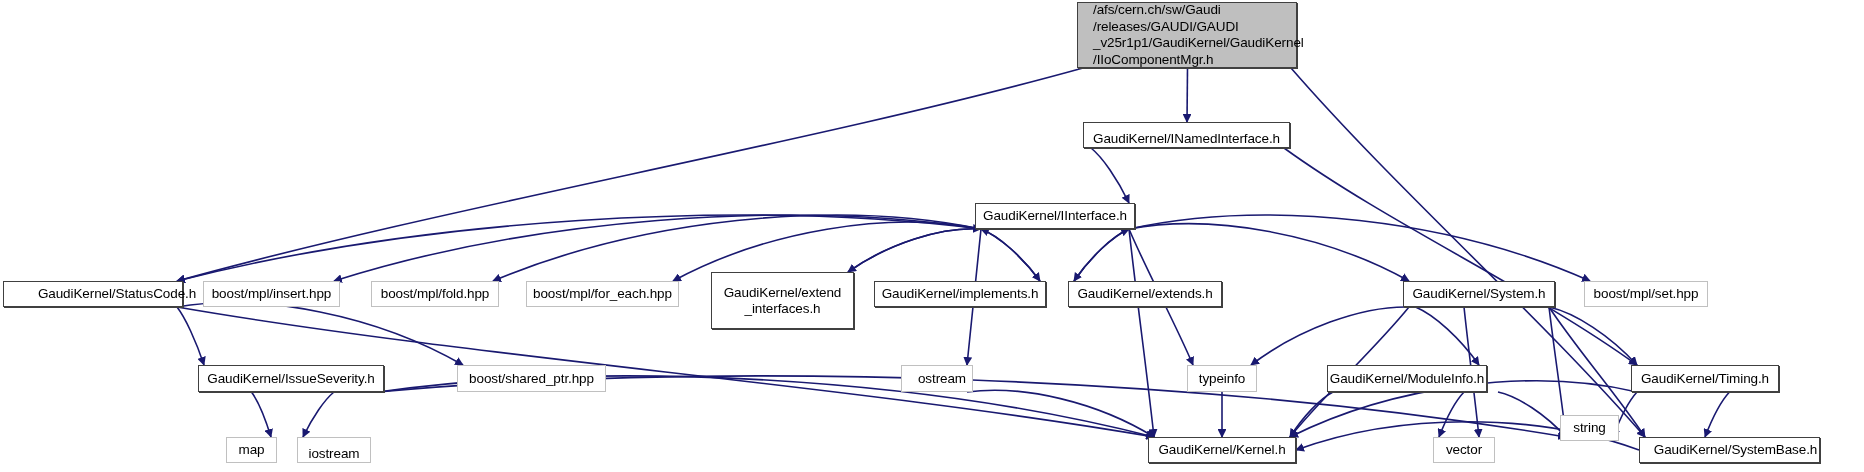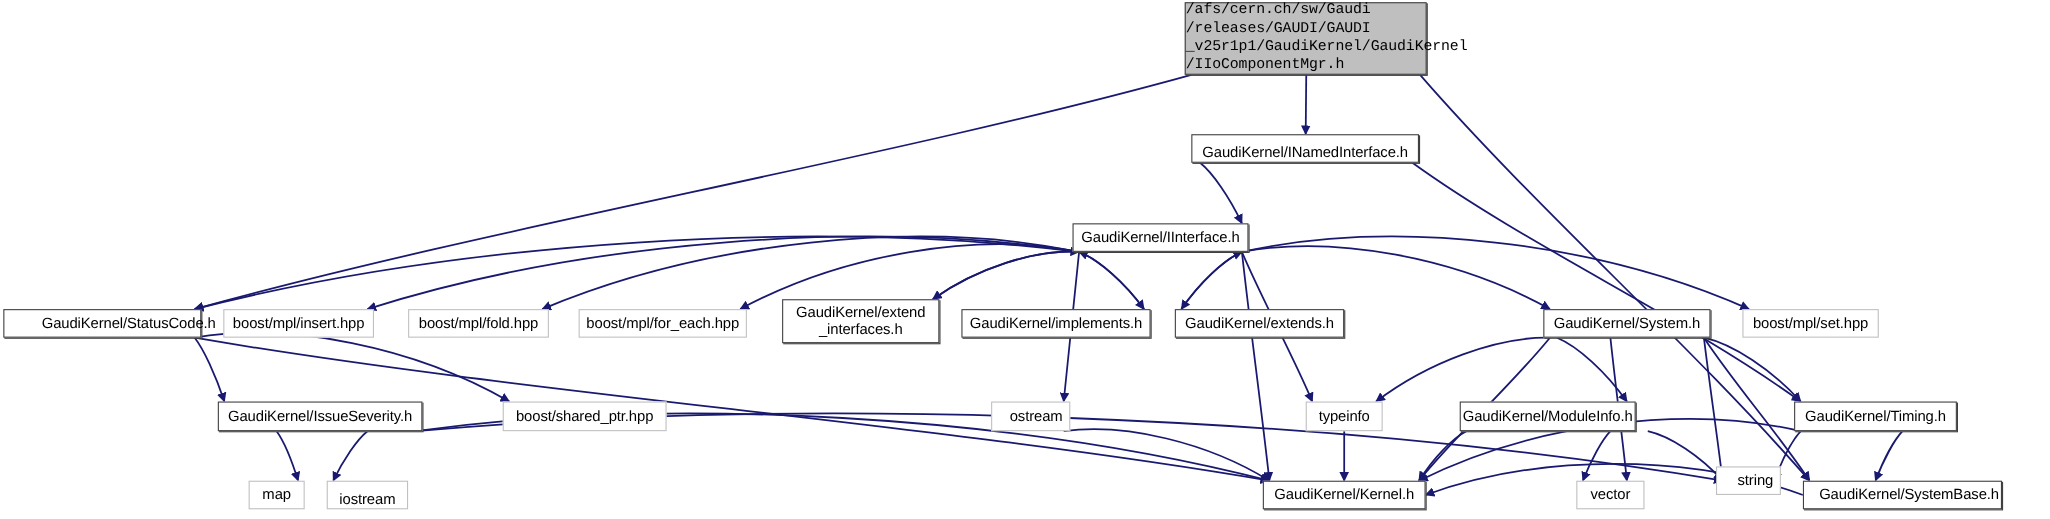--- a/index.html
+++ b/index.html
@@ -31,23 +31,22 @@
   }
   
   .node.strong{border:1px solid #404040;box-shadow:1px 1px 0 0 #404040;}
   
   .node.root{
     background:#bfbfbf;
     border:1px solid #404040;
     box-shadow:1px 1px 0 0 #404040;
     text-align:left;
     justify-content:flex-start;
-    padding:2px 0;
+    padding:2px 15px;
     line-height:16.5px;
-    font-family:Liberation Mono, monospace;
   }
   .node.root .roottext{display:block;width:100%;}
   .node .label{display:block;padding:0 6px;}
 </style>
 </head>
 <body>
 
 <div id="canvas">
   <svg id="edges" xmlns="http://www.w3.org/2000/svg" viewBox="0 0 1864 472">
     <defs>
@@ -105,32 +104,32 @@
       <div class="node root" style="left: 1077px; top: 2px; width: 220px; height: 66px;"><span class="roottext">/afs/cern.ch/sw/Gaudi
 /releases/GAUDI/GAUDI
 _v25r1p1/GaudiKernel/GaudiKernel
 /IIoComponentMgr.h</span></div>
       <div class="node strong" style="left: 1083px; top: 122px; width: 207px; height: 26px; align-items: flex-end;"><span class="label">GaudiKernel/INamedInterface.h</span></div>
       <div class="node strong" style="left: 975px; top: 203px; width: 160px; height: 26px;"><span class="label">GaudiKernel/IInterface.h</span></div>
       <div class="node strong" style="left: 3px; top: 281px; width: 180px; height: 26px; padding-left: 48px;"><span class="label">GaudiKernel/StatusCode.h</span></div>
       <div class="node" style="left: 203px; top: 281px; width: 137px; height: 26px;"><span class="label">boost/mpl/insert.hpp</span></div>
       <div class="node" style="left: 371px; top: 281px; width: 128px; height: 26px;"><span class="label">boost/mpl/fold.hpp</span></div>
       <div class="node" style="left: 526px; top: 281px; width: 153px; height: 26px;"><span class="label">boost/mpl/for_each.hpp</span></div>
-      <div class="node strong" style="left: 711px; top: 272px; width: 143px; height: 40px;"><span class="label">GaudiKernel/extend
+      <div class="node strong" style="left: 711px; top: 272px; width: 143px; height: 57px;"><span class="label">GaudiKernel/extend
 _interfaces.h</span></div>
       <div class="node strong" style="left: 874px; top: 281px; width: 172px; height: 26px;"><span class="label">GaudiKernel/implements.h</span></div>
       <div class="node strong" style="left: 1068px; top: 281px; width: 154px; height: 26px;"><span class="label">GaudiKernel/extends.h</span></div>
       <div class="node strong" style="left: 1403px; top: 281px; width: 152px; height: 26px;"><span class="label">GaudiKernel/System.h</span></div>
       <div class="node" style="left: 1584px; top: 281px; width: 124px; height: 26px;"><span class="label">boost/mpl/set.hpp</span></div>
       <div class="node strong" style="left: 198px; top: 365px; width: 186px; height: 27px;"><span class="label">GaudiKernel/IssueSeverity.h</span></div>
       <div class="node" style="left: 457px; top: 365px; width: 149px; height: 27px;"><span class="label">boost/shared_ptr.hpp</span></div>
       <div class="node" style="left: 901px; top: 365px; width: 72px; height: 27px; justify-content: flex-end;"><span class="label">ostream</span></div>
       <div class="node" style="left: 1187px; top: 365px; width: 70px; height: 27px;"><span class="label">typeinfo</span></div>
       <div class="node strong" style="left: 1327px; top: 365px; width: 160px; height: 27px;"><span class="label">GaudiKernel/ModuleInfo.h</span></div>
       <div class="node strong" style="left: 1631px; top: 365px; width: 148px; height: 27px;"><span class="label">GaudiKernel/Timing.h</span></div>
       <div class="node" style="left: 226px; top: 437px; width: 51px; height: 26px;"><span class="label">map</span></div>
       <div class="node" style="left: 297px; top: 437px; width: 74px; height: 26px; align-items: flex-end;"><span class="label">iostream</span></div>
       <div class="node strong" style="left: 1148px; top: 437px; width: 148px; height: 26px;"><span class="label">GaudiKernel/Kernel.h</span></div>
       <div class="node" style="left: 1433px; top: 437px; width: 62px; height: 26px;"><span class="label">vector</span></div>
-      <div class="node" style="left: 1560px; top: 424px; width: 59px; height: 26px; justify-content: flex-end;"><span class="label">string</span></div>
+      <div class="node" style="left: 1560px; top: 415px; width: 59px; height: 26px;"><span class="label">string</span></div>
       <div class="node strong" style="left: 1639px; top: 437px; width: 181px; height: 26px; padding-left: 12px;"><span class="label">GaudiKernel/SystemBase.h</span></div>
     </div>
 </div>
 
 </body></html>

